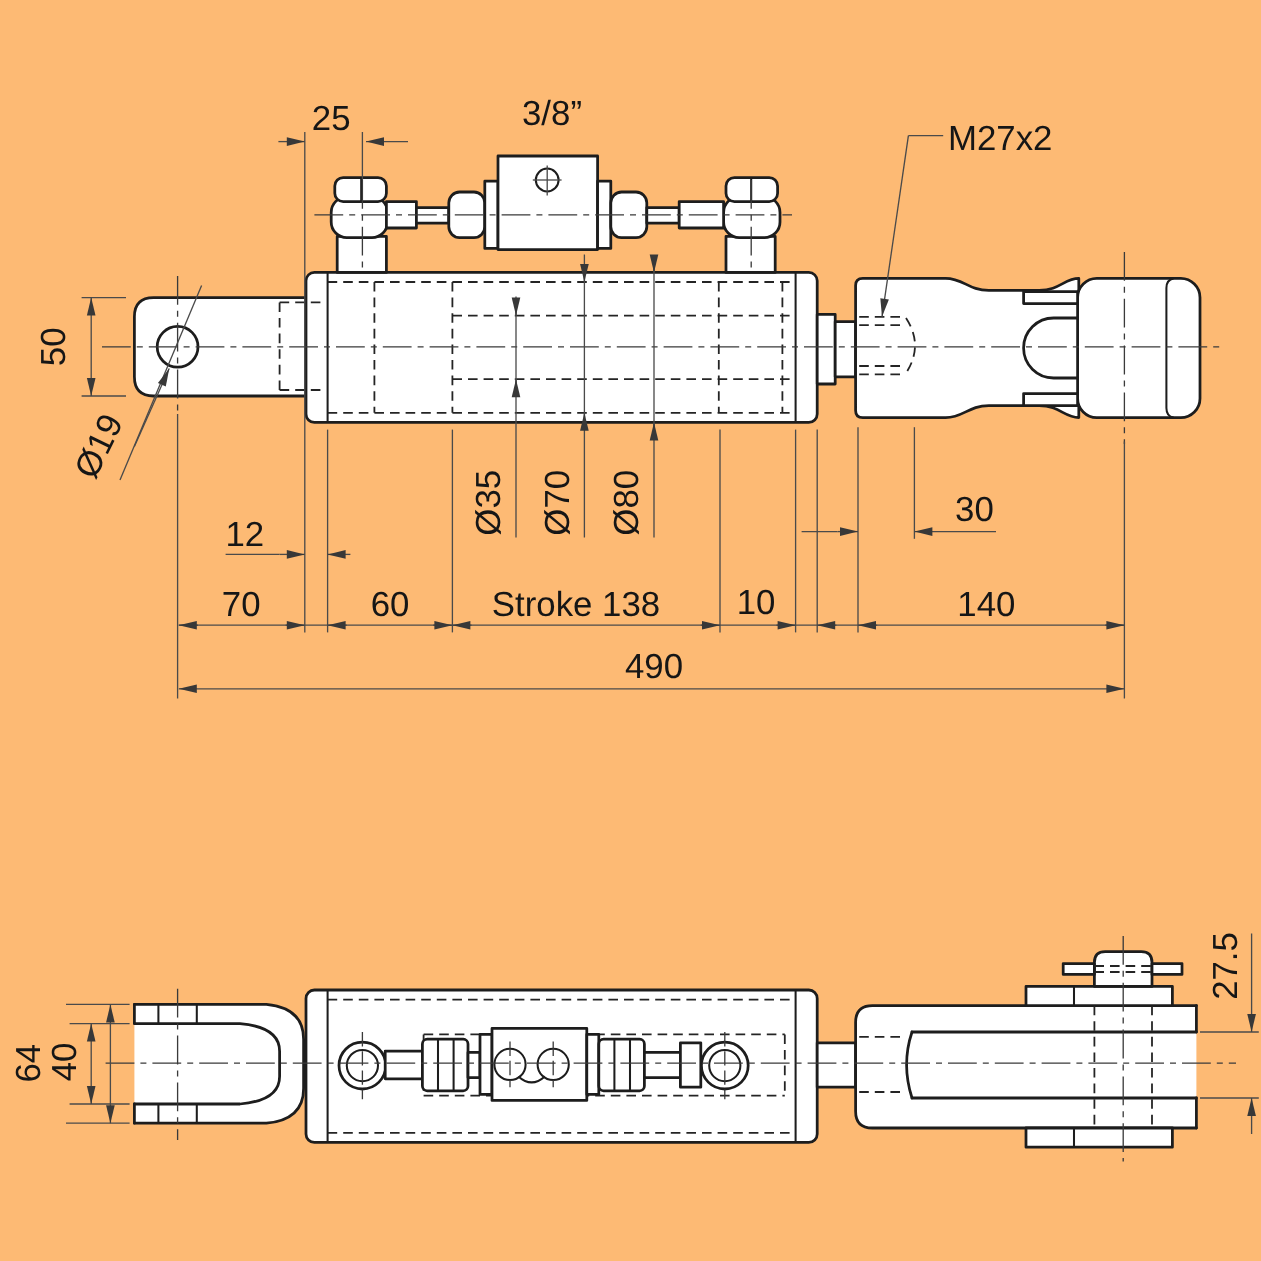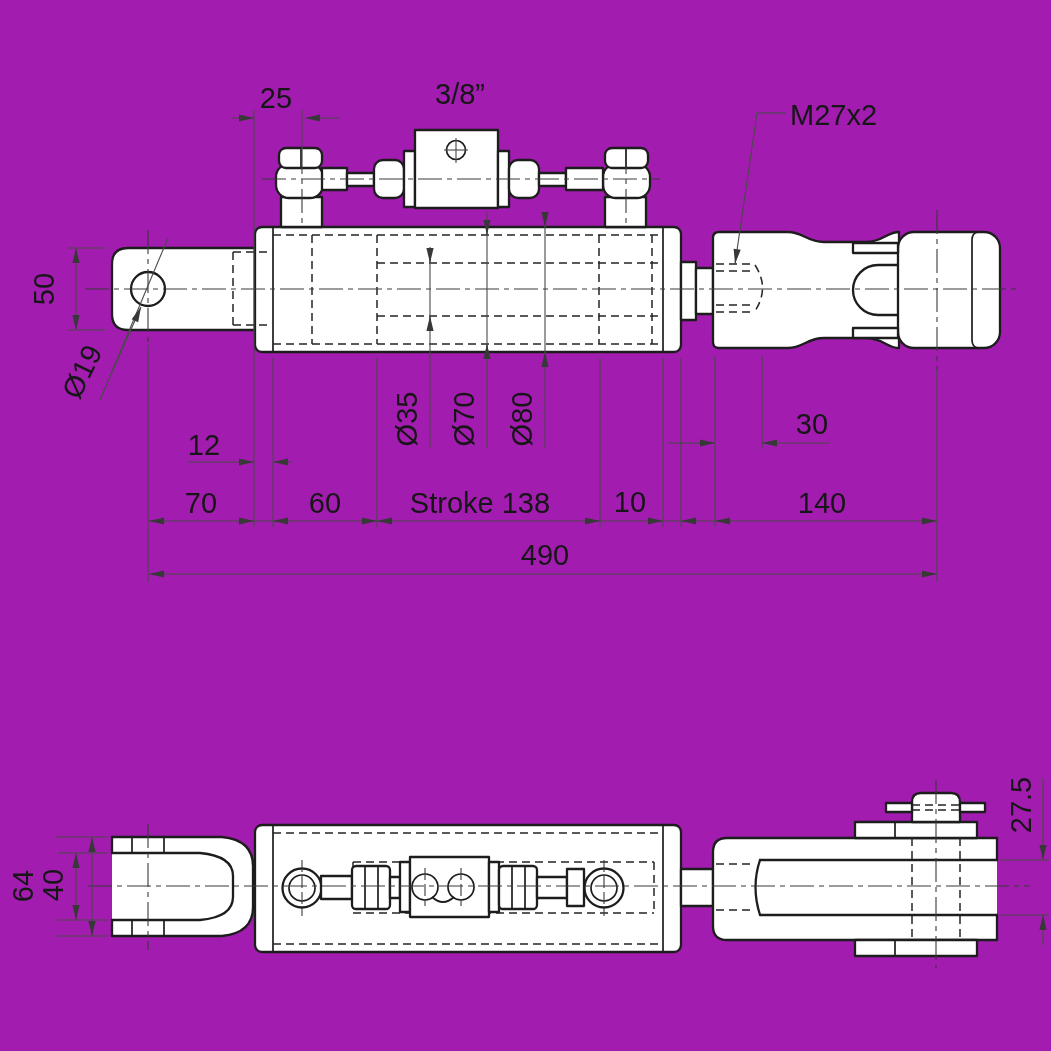--- a/index.html
+++ b/index.html
@@ -1,16 +1,16 @@
 <!DOCTYPE html>
 <html><head>
 <meta charset="utf-8">
 <style>
   html,body{margin:0;padding:0;background:#ffffff;}
-  .page{width:1051px;height:1051px;background:#a21caf;position:relative;overflow:hidden;}
+  .page{width:1051px;height:1051px;background:#fdba74;position:relative;overflow:hidden;}
   svg{display:block;}
   
   .ol{fill:none;stroke:#1d1d1d;stroke-width:2.3;stroke-linecap:round;stroke-linejoin:round;}
   .olf{fill:#ffffff;stroke:#1d1d1d;stroke-width:2.3;stroke-linejoin:round;}
   .ml{fill:none;stroke:#1d1d1d;stroke-width:1.7;}
   .mlf{fill:#ffffff;stroke:#1d1d1d;stroke-width:1.7;}
   .wht{fill:#ffffff;stroke:none;}
   
   .hid{fill:none;stroke:#242424;stroke-width:1.5;stroke-dasharray:8 5;}
   

